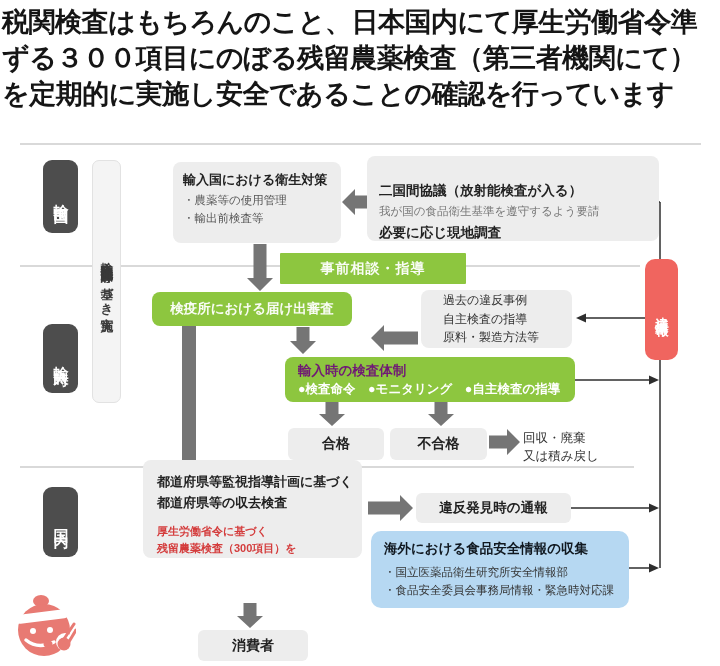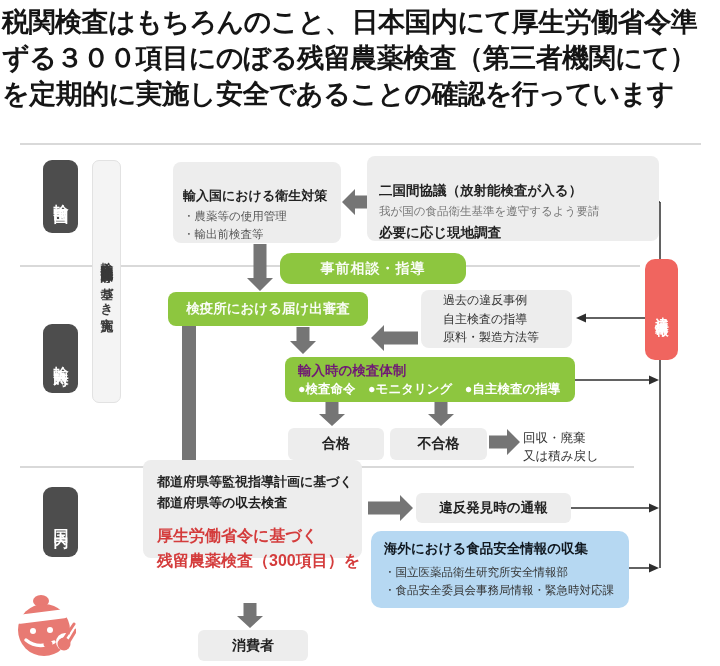--- a/index.html
+++ b/index.html
@@ -35,51 +35,51 @@
   #lbl-export{left:43px;top:160px;width:35px;height:73px;}
   #lbl-import{left:43px;top:324px;width:35px;height:69px;}
   #lbl-domestic{left:43px;top:487px;width:35px;height:70px;letter-spacing:5px;}
   #plan-bar{
     left:92px;top:160px;width:29px;height:243px;background:#f4f4f4;
     border:1px solid #e2e2e2;border-radius:7px;
     font-size:12.5px;color:#3a3a3a;font-weight:600;letter-spacing:1px;
   }
 
   
-  #hygiene{left:173px;top:162px;width:168px;height:81px;padding:25px 10px;}
+  #hygiene{left:173px;top:162px;width:168px;height:81px;padding:9px 10px;}
   #hygiene .ttl{font-size:13px;font-weight:700;margin-bottom:3px;white-space:nowrap;}
   #hygiene .itm{font-size:11.5px;color:#555;line-height:1.55;white-space:nowrap;}
   #bilateral{left:367px;top:156px;width:292px;height:85px;padding:26px 12px;}
   #bilateral .ttl{font-size:13.5px;font-weight:700;white-space:nowrap;}
   #bilateral .sub{font-size:11.5px;color:#777;margin-top:4px;white-space:nowrap;}
   #bilateral .note{font-size:13.5px;font-weight:700;margin-top:5px;white-space:nowrap;}
 
-  #pre-consult{left:280px;top:253px;width:186px;height:31px;border-radius:11px;
+  #pre-consult{left:280px;top:253px;width:186px;height:31px;border-radius:1px;
     font-size:14px;font-weight:700;color:rgba(255,255,255,.95);letter-spacing:1px;}
-  #quarantine{left:168px;top:292px;width:200px;height:34px;border-radius:8px;
+  #quarantine{left:152px;top:292px;width:200px;height:34px;border-radius:8px;
     font-size:13.5px;font-weight:700;color:rgba(255,255,255,.95);}
 
   #past-info{left:421px;top:290px;width:151px;height:58px;display:flex;align-items:center;}
   #past-info .inner{padding-left:22px;font-size:12px;color:#333;line-height:1.55;white-space:nowrap;}
 
   #violation-info{left:645px;top:259px;width:33px;height:101px;background:#f0655f;
     border-radius:10px;font-size:13.5px;font-weight:700;color:#fff;letter-spacing:2px;z-index:3;}
 
   #inspection{left:285px;top:357px;width:290px;height:45px;padding:5px 0 0 13px;}
   #inspection .ttl{font-size:13.5px;font-weight:700;color:#701a75;white-space:nowrap;}
   #inspection .itm{font-size:12.5px;font-weight:700;color:#fff;margin-top:1px;white-space:nowrap;}
 
   #pass{left:288px;top:428px;width:96px;height:32px;border-radius:6px;font-size:14px;font-weight:700;}
   #fail{left:390px;top:428px;width:97px;height:32px;border-radius:6px;font-size:14px;font-weight:700;font-family:Liberation Mono, monospace;}
   #disposal{position:absolute;left:523px;top:429px;z-index:2;font-size:12.5px;color:#333;line-height:1.45;white-space:nowrap;}
 
   
   #prefecture{left:143px;top:460px;width:219px;height:98px;padding:12px 0 0 14px;}
   #prefecture .blk{font-size:13px;font-weight:700;color:#222;line-height:1.6;white-space:nowrap;}
-  #prefecture .red{font-size:16px;font-weight:700;color:#d43c3c;line-height:1.6;margin-top:9px;white-space:nowrap;}
+  #prefecture .red{font-size:11px;font-weight:700;color:#d43c3c;line-height:1.6;margin-top:9px;white-space:nowrap;}
   #violation-report{left:416px;top:493px;width:155px;height:30px;border-radius:6px;
     font-size:13.5px;font-weight:700;}
   #overseas{left:371px;top:531px;width:258px;height:77px;background:#b6d8f2;border-radius:10px;
     padding:9px 18px 0 13px;}
   #overseas .ttl{font-size:13.5px;font-weight:700;color:#101820;margin-bottom:5px;white-space:nowrap;}
   #overseas .itm{font-size:11.5px;color:#333;line-height:1.6;white-space:nowrap;}
   #consumer{left:198px;top:630px;width:110px;height:31px;border-radius:6px;font-size:14px;font-weight:700;}
 
   #mascot{position:absolute;left:4px;top:584px;z-index:2;}
 </style>

